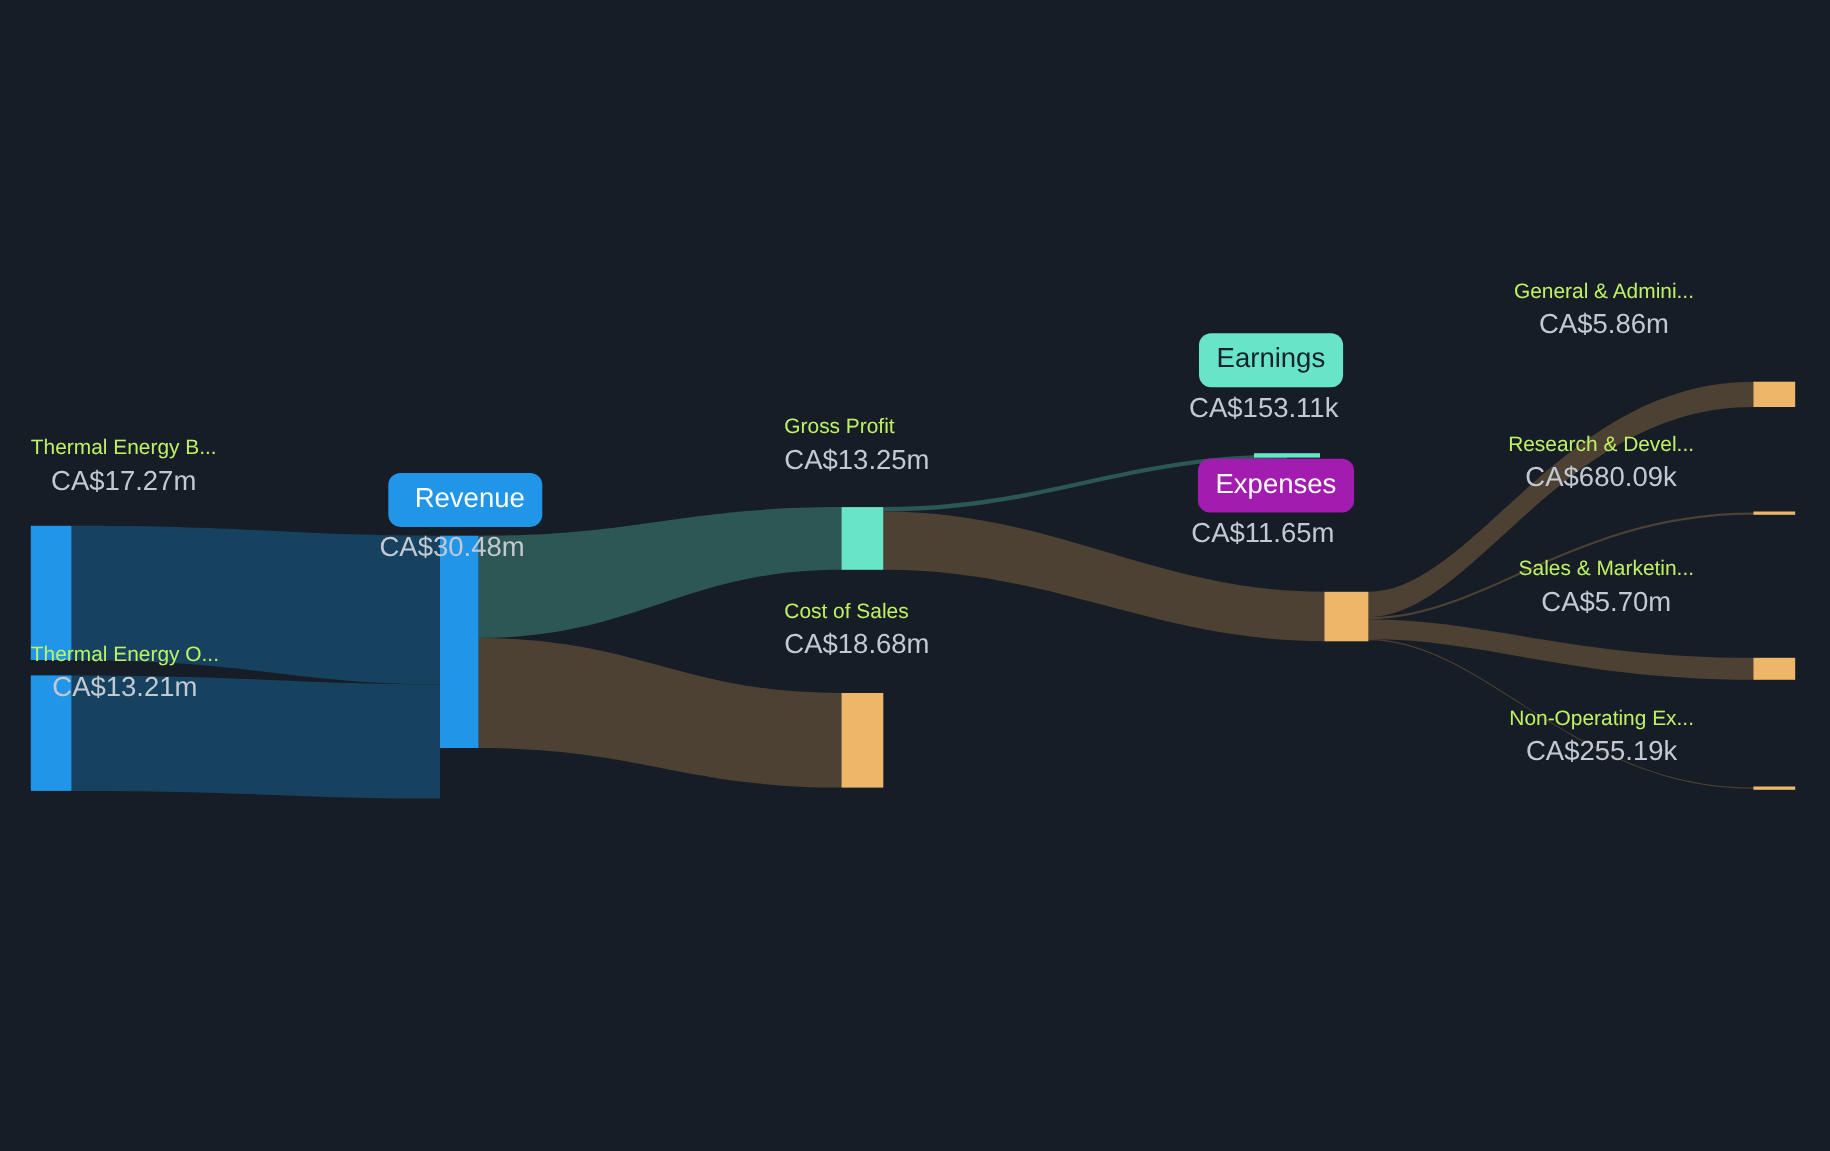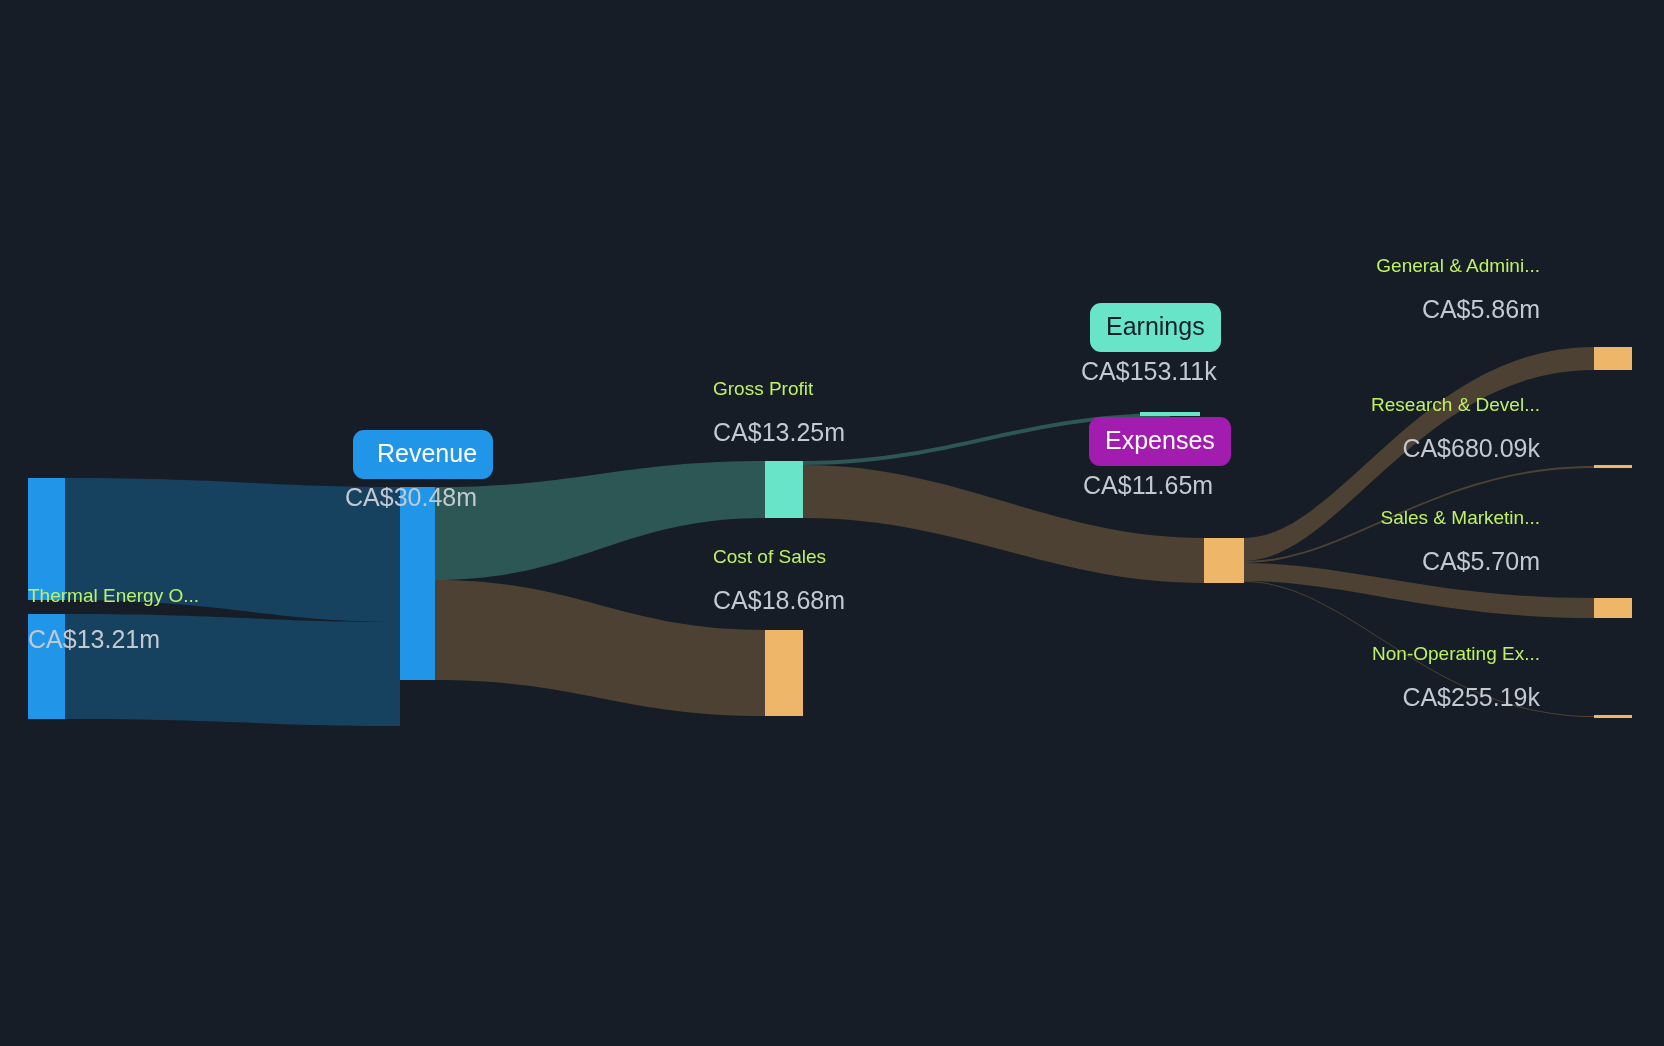--- a/index.html
+++ b/index.html
@@ -7,21 +7,21 @@
   body{
     width:1664px;height:1046px;overflow:hidden;position:relative;
     font-family:"Liberation Sans","DejaVu Sans",sans-serif;
     -webkit-font-smoothing:antialiased;
   }
   #chart-root{position:absolute;inset:0;}
   svg.sankey{position:absolute;left:0;top:0;width:1664px;height:1046px;display:block;}
 
   .lbl{position:absolute;white-space:nowrap;line-height:1.06;}
   .lbl .name{font-size:19px;color:#bef264;display:block;}
-  .lbl .val{font-size:25px;color:#c3c9d1;display:block;margin-top:20px;}
+  .lbl .val{font-size:25px;color:#c3c9d1;display:block;margin-top:6px;text-align:center;}
   .lbl.right-align{text-align:right;}
 
   .pill{
     position:absolute;display:inline-block;border-radius:11px;
     font-size:25px;line-height:1;padding:11px 16px 13px 16px;
     white-space:nowrap;
   }
   .pill.revenue{background:#2196e8;color:#ffffff;padding-left:24px;}
   .pill.earnings{background:#68e5c8;color:#14202b;}
   .pill.expenses{background:#a21caf;color:#ffffff;}
@@ -67,20 +67,24 @@
       <rect x="765" y="630" width="38" height="86" fill="#eeb668"></rect>
       <rect x="1140" y="412" width="60" height="4" fill="#68e5c8"></rect>
       <rect x="1204" y="538" width="40" height="45" fill="#eeb668"></rect>
       <rect x="1594" y="347" width="38" height="23" fill="#eeb668"></rect>
       <rect x="1594" y="465" width="38" height="3" fill="#eeb668"></rect>
       <rect x="1594" y="598" width="38" height="20" fill="#eeb668"></rect>
       <rect x="1594" y="715" width="38" height="3" fill="#eeb668"></rect>
     </g>
   </svg>
 
+  <div class="lbl" style="left:28px; top:398px;">
+    <span class="name">Thermal Energy B...</span>
+    <span class="val">CA$17.27m</span>
+  </div>
 
   <div class="lbl" style="left:28px; top:586px;">
     <span class="name">Thermal Energy O...</span>
     <span class="val">CA$13.21m</span>
   </div>
 
   <div class="pill revenue" style="left:353px; top:430px;">Revenue</div>
   <div class="pill-val" style="left:345px; top:483px;">CA$30.48m</div>
 
   <div class="lbl" style="left:713px; top:379px;">

